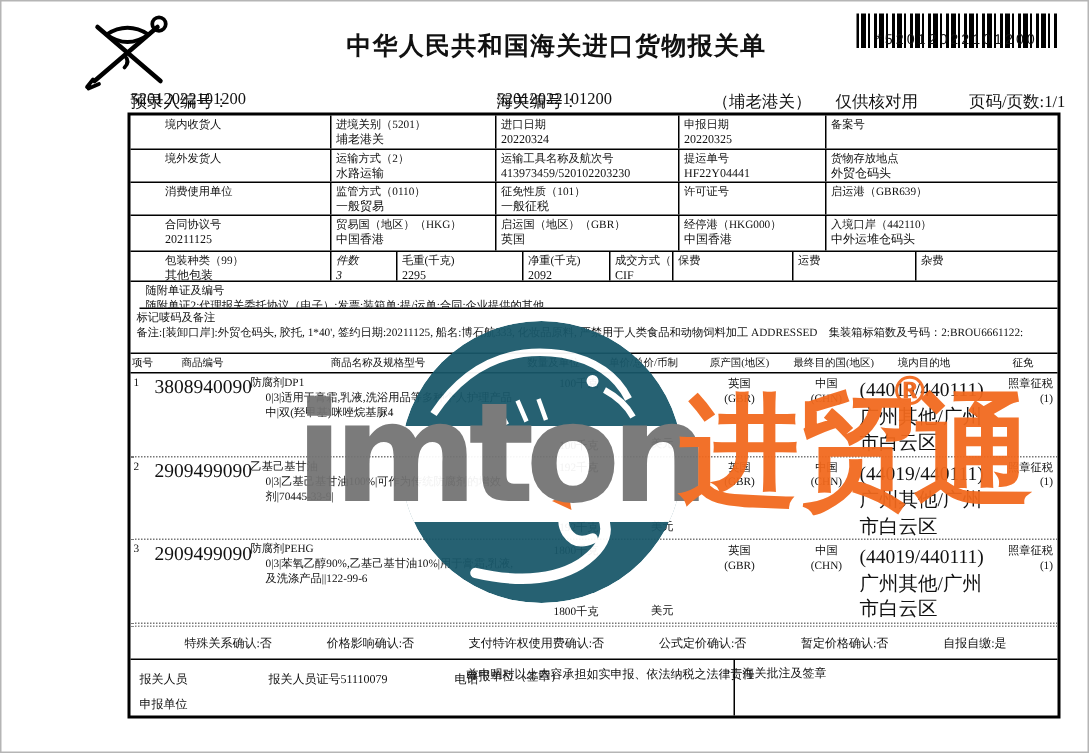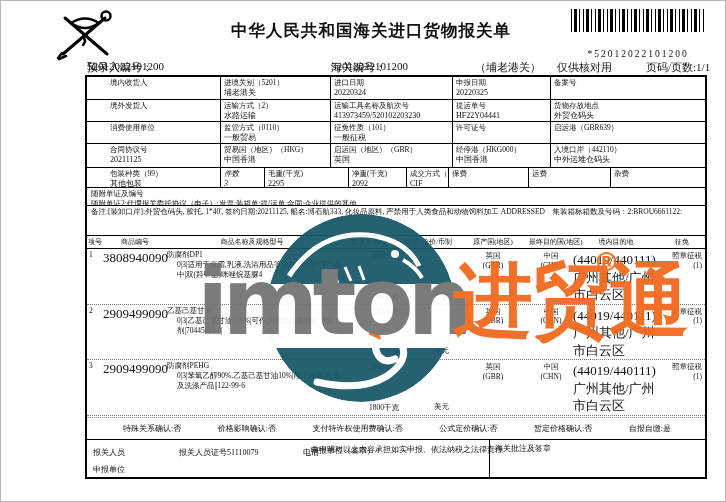--- a/index.html
+++ b/index.html
@@ -3,39 +3,39 @@
 <meta charset="utf-8">
 <style>
   html,body{margin:0;padding:0;background:#e8e8e8;}
   .page{position:relative;width:726px;height:502px;background:#fff;border:1px solid #b5b5b5;
         box-sizing:border-box;font-family:"Liberation Serif","DejaVu Serif",serif;color:#111;overflow:hidden;}
   
   .emblem{position:absolute;left:52px;top:8px;}
   .page-title{position:absolute;left:230px;top:19px;font-size:16.5px;font-weight:bold;letter-spacing:1px;white-space:nowrap;}
   .barcode{position:absolute;left:570px;top:8px;width:134px;height:23px;
            background:repeating-linear-gradient(90deg,#000 0 1.5px,#fff 1.5px 3px,#000 3px 6.5px,#fff 6.5px 8px,#000 8px 9px,#fff 9px 12px);}
-  .barcode-text{position:absolute;left:562px;top:48px;width:150px;text-align:center;
-                font-family:Liberation Serif, serif;font-size:9.5px;letter-spacing:2px;white-space:nowrap;}
+  .barcode-text{position:absolute;left:562px;top:20px;width:150px;text-align:center;
+                font-family:Liberation Sans, sans-serif;font-size:9.5px;letter-spacing:2px;white-space:nowrap;}
   .subheader{position:absolute;left:0;top:59px;width:726px;height:13px;font-size:11px;}
   .subheader span{position:absolute;white-space:nowrap;}
   .sh-pre{left:86px;} .sh-cus{left:330px;} .sh-port{left:474px;} .sh-check{left:556px;} .sh-page{left:645px;}
   
   .form{position:absolute;left:84px;top:74px;width:622px;height:404px;border:2px solid #000;
         box-sizing:border-box;display:flex;flex-direction:column;font-size:8px;}
   .row{display:flex;border-bottom:1px solid #000;box-sizing:border-box;}
   .cell{border-right:1px solid #000;box-sizing:border-box;padding:1px 3px;display:flex;flex-direction:column;
         line-height:1.3;overflow:hidden;}
   .cell:last-child{border-right:none;flex:1;}
   .lbl{font-size:7.5px;white-space:nowrap;}
   .val{font-size:8px;white-space:nowrap;}
   .w134{width:134px;padding-left:23px;} .w110{width:110px;} .w122{width:122px;} .w98{width:98px;}
   .w44{width:44px;font-style:italic;} .w84{width:84px;} .w58{width:58px;} .w42{width:42px;} .w82{width:82px;} .w80{width:80px;}
   .hA{height:23px;} .hB{height:22px;} .hC{height:22px;} .hD{height:24px;} .hE{height:20px;}
   .fullcell{flex:1;padding:1px 4px;line-height:1.35;}
-  .docs-row{height:18px;} .marks-row{height:30px;}
+  .docs-row{height:18px;margin-left:6px;} .marks-row{height:30px;}
   .marks-text,.docs-text{font-size:7.5px;white-space:nowrap;}
   
   .g-grid{display:grid;grid-template-columns:16px 64px 170px 64px 56px 72px 44px 86px 1fr;box-sizing:border-box;}
   .g-head{height:13px;align-items:center;border-bottom:1px solid #000;font-size:7px;}
   .g-head span{text-align:center;white-space:nowrap;overflow:visible;}
   .g-item{min-height:34px;border-bottom:1px dotted #777;padding-top:1px;box-sizing:border-box;}
   .g-no{font-size:7.5px;padding-left:2px;}
   .g-code{font-size:13px;}
   .g-name{font-size:7.5px;white-space:nowrap;}
   .g-desc{font-size:7.5px;width:178px;padding-left:10px;box-sizing:border-box;line-height:1.35;}
@@ -224,20 +224,21 @@
 
     <div class="row docs-row">
       <div class="cell fullcell">
         <span class="lbl">随附单证及编号</span>
         <span class="docs-text">随附单证2:代理报关委托协议（电子）:发票:装箱单:提/运单:合同:企业提供的其他</span>
       </div>
     </div>
 
     <div class="row marks-row">
       <div class="cell fullcell">
+        <span class="lbl">标记唛码及备注</span>
         <span class="marks-text">备注:[装卸口岸]:外贸仓码头, 胶托, 1*40', 签约日期:20211125, 船名:博石航333, 化妆品原料, 严禁用于人类食品和动物饲料加工 ADDRESSED　集装箱标箱数及号码：2:BROU6661122:</span>
       </div>
     </div>
 
     <div class="g-grid g-head">
       <span>项号</span>
       <span>商品编号</span>
       <span>商品名称及规格型号</span>
       <span>数量及单位</span>
       <span>单价/总价/币制</span>

